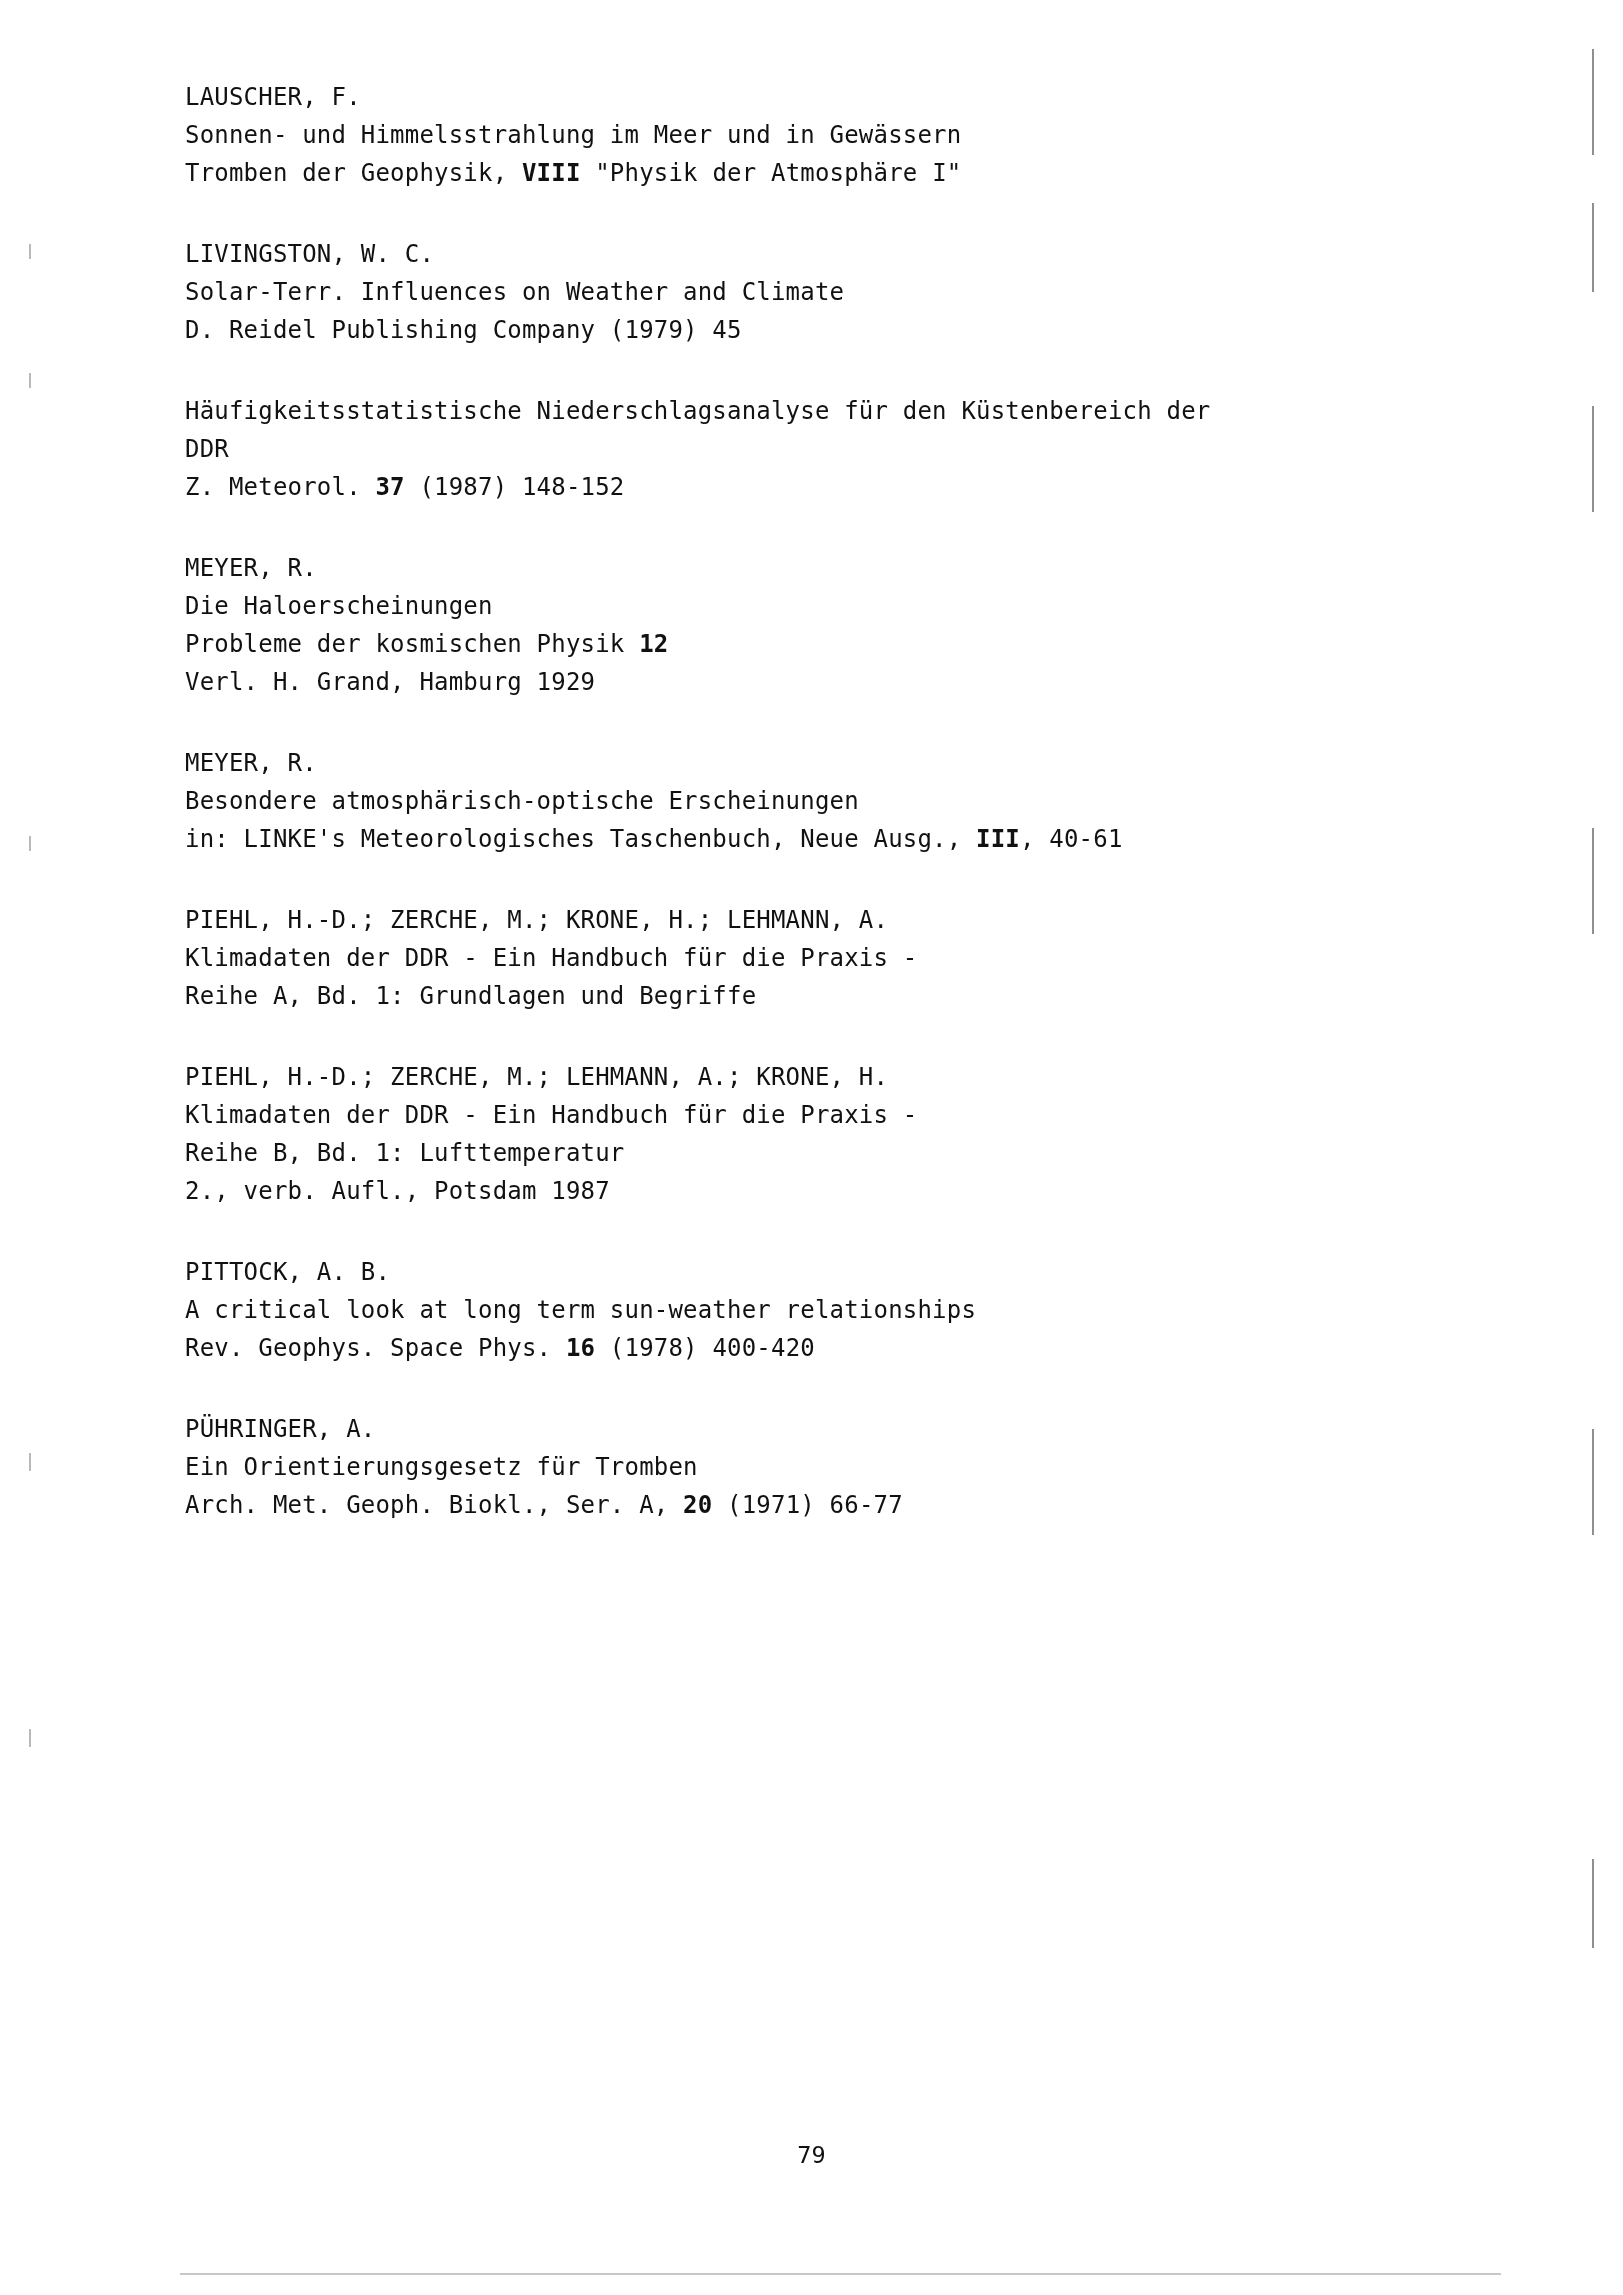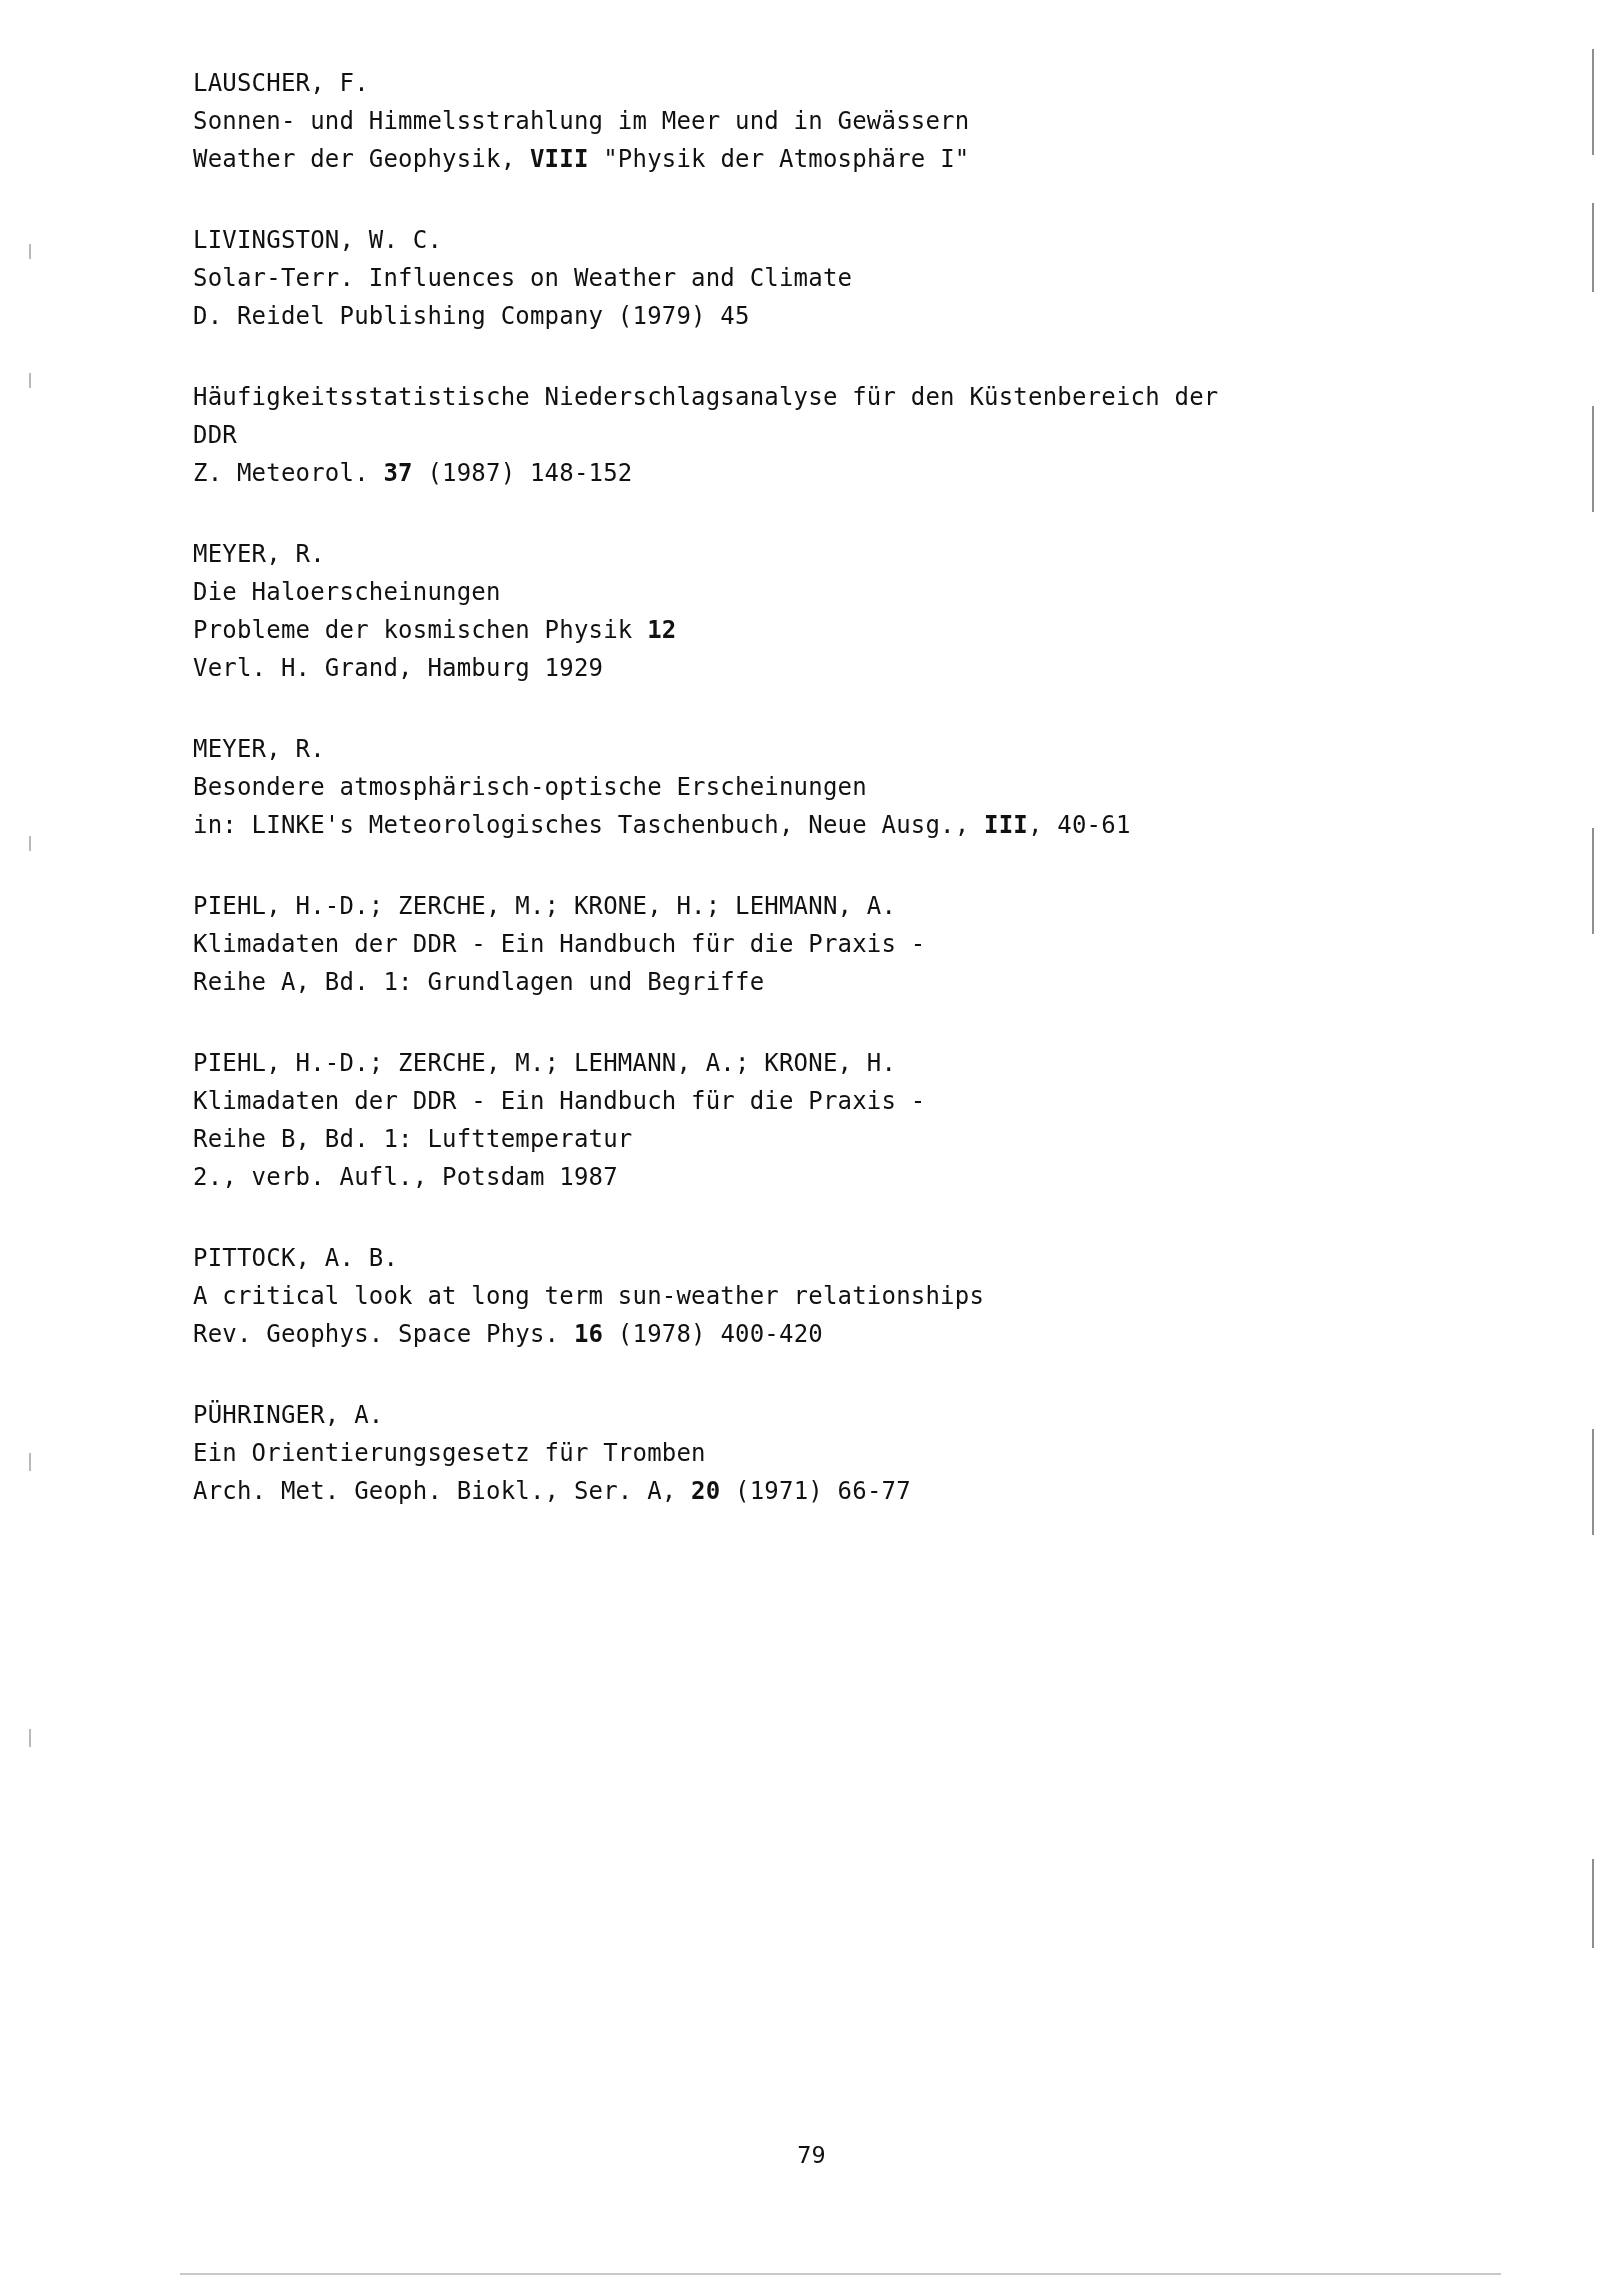--- a/index.html
+++ b/index.html
@@ -12,23 +12,22 @@
     width: 1623px;
     height: 2295px;
     background: #ffffff;
     font-family: "DejaVu Sans Mono", monospace;
     color: #111111;
     overflow: hidden;
   }
   .content {
     position: absolute;
     left: 185px;
-    top: 64px;
+    top: 78px;
     width: 1250px;
-    margin-left: 8px;
   }
   .entry {
     margin-bottom: 43px;
   }
   .line {
     font-size: 24px;
     line-height: 38px;
     white-space: pre-wrap;
     letter-spacing: 0.2px;
   }
@@ -76,21 +75,21 @@
   <div class="edge-mark edge-right" style="top:203px;height:89px;"></div>
   <div class="edge-mark edge-right" style="top:406px;height:106px;"></div>
   <div class="edge-mark edge-right" style="top:828px;height:106px;"></div>
   <div class="edge-mark edge-right" style="top:1429px;height:106px;"></div>
   <div class="edge-mark edge-right" style="top:1859px;height:89px;"></div>
 
   <div class="content" id="entries">
       <div class="entry">
         <div class="line"><span>LAUSCHER, F.</span></div>
         <div class="line"><span>Sonnen- und Himmelsstrahlung im Meer und in Gewässern</span></div>
-        <div class="line"><span>Weather der Geophysik, </span><b>VIII</b><span> "Physik der Atmosphäre I"</span></div>
+        <div class="line"><span>Tromben der Geophysik, </span><b>VIII</b><span> "Physik der Atmosphäre I"</span></div>
       </div>
       <div class="entry">
         <div class="line"><span>LIVINGSTON, W. C.</span></div>
         <div class="line"><span>Solar-Terr. Influences on Weather and Climate</span></div>
         <div class="line"><span>D. Reidel Publishing Company (1979) 45</span></div>
       </div>
       <div class="entry">
         <div class="line"><span>Häufigkeitsstatistische Niederschlagsanalyse für den Küstenbereich der</span></div>
         <div class="line"><span>DDR</span></div>
         <div class="line"><span>Z. Meteorol. </span><b>37</b><span> (1987) 148-152</span></div>

